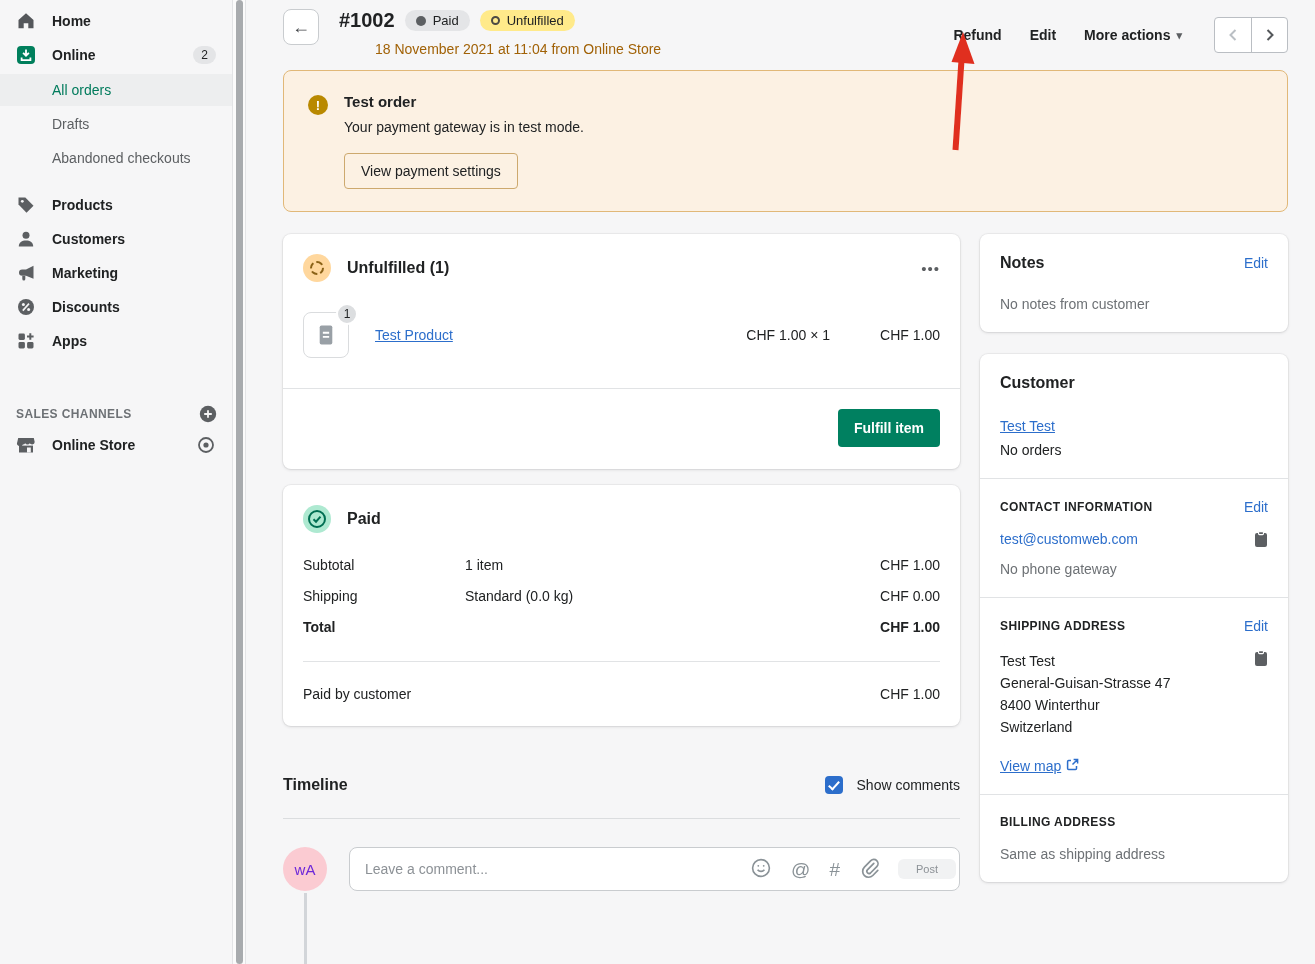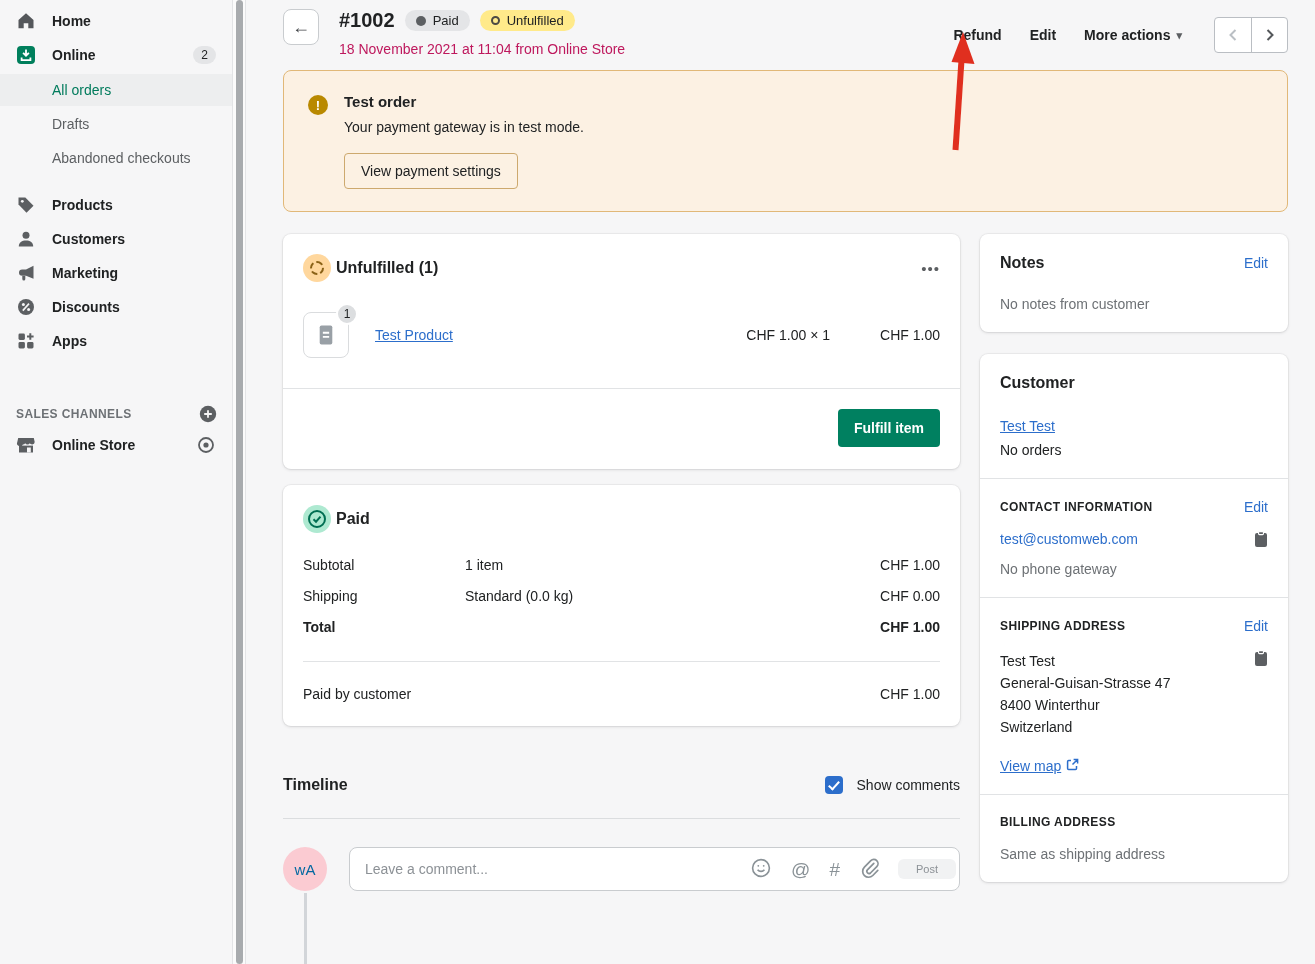--- a/index.html
+++ b/index.html
@@ -34,21 +34,21 @@
   .topbar { display:flex; align-items:flex-start; padding-top:9px; }
   .back-btn { width:36px; height:36px; background:#fff; border:1px solid #C9CCCF; border-radius:8px; display:flex; align-items:center; justify-content:center; font-size:18px; color:#44474A; cursor:pointer; }
   .title-wrap { margin-left:20px; }
   .title-line { display:flex; align-items:center; gap:10px; }
   .order-id { font-size:20px; font-weight:700; }
   .pill { display:inline-flex; align-items:center; gap:7px; border-radius:12px; padding:3px 11px; font-size:13px; color:#202223; }
   .pill-gray { background:#E4E5E7; }
   .pill-yellow { background:#FFEA8A; }
   .dot-filled { width:10px; height:10px; border-radius:50%; background:#5C5F62; }
   .dot-open { width:9px; height:9px; border-radius:50%; border:2px solid #4C4A43; background:transparent; }
-  .meta { margin-top:9px; color:#be185d; }
+  .meta { margin-top:9px; color:#a16207;margin-left:36px; }
   .top-actions { margin-left:auto; display:flex; align-items:center; gap:28px; padding-top:8px; }
   .action-link { font-weight:600; color:#202223; cursor:pointer; white-space:nowrap; }
   .more-actions { display:flex; align-items:center; gap:6px; }
   .caret { color:#5C5F62; font-size:11px; }
   .pager { display:flex; border:1px solid #BABEC3; border-radius:4px; background:#fff; overflow:hidden; margin-left:4px; }
   .pager-btn { width:36px; height:34px; display:flex; align-items:center; justify-content:center; cursor:pointer; }
   .pager-btn + .pager-btn { border-left:1px solid #BABEC3; }
 
   
   .red-arrow { position:absolute; left:697px; top:30px; pointer-events:none; }
@@ -62,21 +62,21 @@
   .banner-btn { display:inline-block; margin-top:18px; padding:9px 16px; border:1px solid #CDA96E; border-radius:4px; background:transparent; font-family:inherit; font-size:14px; color:#202223; cursor:pointer; }
 
   
   .content-row { display:flex; gap:20px; margin-top:22px; align-items:flex-start; }
   .col-main { width:677px; }
   .col-side { width:308px; }
   .card { background:#fff; border-radius:8px; box-shadow:0 0 0 1px rgba(63,63,68,.05), 0 1px 3px rgba(63,63,68,.15); }
 
   
   .card-pad { padding:20px; }
-  .card-head { display:flex; align-items:center; gap:5px; }
+  .card-head { display:flex; align-items:center; gap:16px; }
   .card-title { font-size:16px; font-weight:700; }
   .status-disc { width:28px; height:28px; border-radius:50%; display:flex; align-items:center; justify-content:center; flex:0 0 28px; }
   .disc-yellow { background:#FFD79D; }
   .disc-yellow .dash-ring { width:14px; height:14px; border-radius:50%; border:2px dashed #8A6116; }
   .disc-green { background:#AEE9D1; }
   .dots-btn { margin-left:auto; color:#5C5F62; font-size:15px; letter-spacing:1px; cursor:pointer; line-height:1; }
   .item-row { display:flex; align-items:center; margin-top:30px; }
   .thumb { position:relative; width:46px; height:46px; border:1px solid #DADCDE; border-radius:8px; background:#fff; display:flex; align-items:center; justify-content:center; }
   .qty-badge { position:absolute; top:-10px; right:-10px; width:22px; height:22px; border-radius:50%; background:#DCDEE0; border:2px solid #fff; font-size:12px; display:flex; align-items:center; justify-content:center; color:#202223; }
   .item-name { margin-left:26px; flex:1; }
@@ -99,21 +99,21 @@
   
   .timeline { margin-top:50px; }
   .tl-head { display:flex; align-items:center; }
   .tl-title { font-size:16px; font-weight:700; }
   .tl-toggle { margin-left:auto; display:flex; align-items:center; gap:14px; cursor:pointer; }
   .checkbox { position:relative; width:18px; height:18px; border-radius:4px; background:#2C6ECB; display:inline-block; }
   .checkbox::after { content:""; position:absolute; left:6px; top:2.5px; width:4px; height:9px; border:solid #fff; border-width:0 2px 2px 0; transform:rotate(42deg); }
   .tl-divider { border-top:1px solid #DBDDDF; margin-top:24px; }
   .comment-area { position:relative; margin-top:28px; }
   .comment-row { display:flex; align-items:flex-start; }
-  .avatar { width:44px; height:44px; border-radius:50%; background:#FBCBD2; color:#0369a1; display:flex; align-items:center; justify-content:center; font-size:15px; flex:0 0 44px; }
+  .avatar { width:44px; height:44px; border-radius:50%; background:#FBCBD2; color:#6d28d9; display:flex; align-items:center; justify-content:center; font-size:15px; flex:0 0 44px; }
   .tl-line { position:absolute; left:21px; top:46px; width:3px; height:80px; background:#D2D5D9; }
   .comment-box { flex:1; margin-left:22px; height:44px; border:1px solid #C9CCCF; border-radius:8px; background:#fff; display:flex; align-items:center; padding-left:15px; }
   .comment-input { flex:1; border:none; outline:none; font-family:inherit; font-size:14px; color:#202223; background:transparent; min-width:0; }
   .comment-input::placeholder { color:#8C9196; }
   .comment-icons { display:flex; align-items:center; gap:19px; padding:0 14px 0 8px; color:#8A9297; }
   .glyph-icon { font-size:19px; line-height:1; cursor:pointer; }
   .post-btn { margin:3px; height:20px; padding:0 18px; background:#F1F2F3; border:none; border-radius:6px; font-family:inherit; font-size:11px; color:#8C9196; cursor:pointer; }
   .tl-note { margin-top:14px; text-align:right; color:#6D7175; }
 
   

